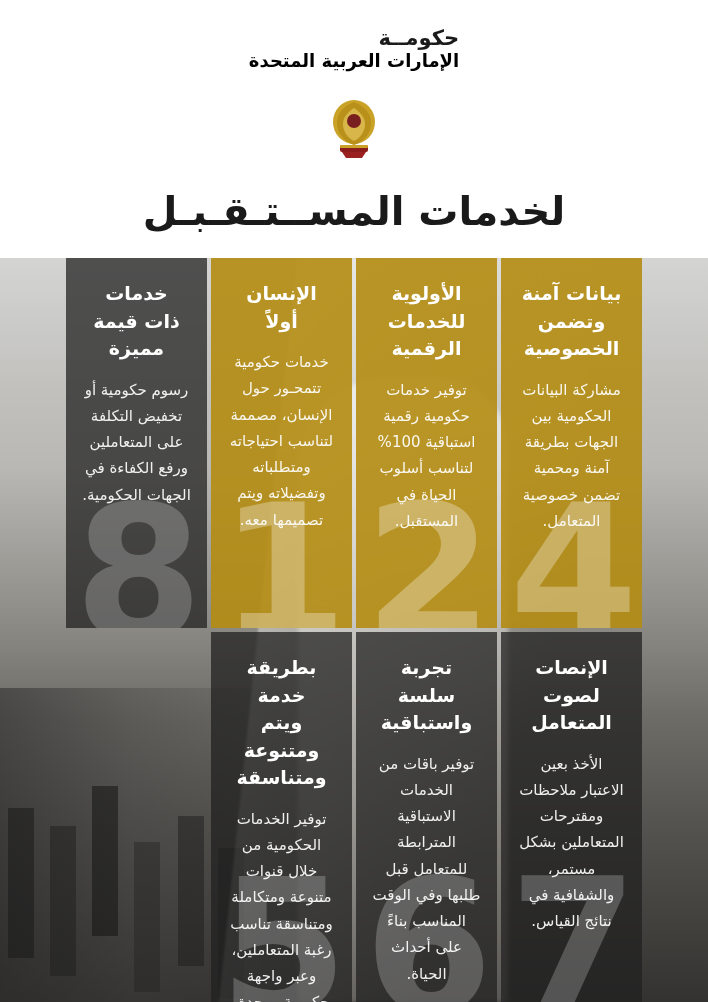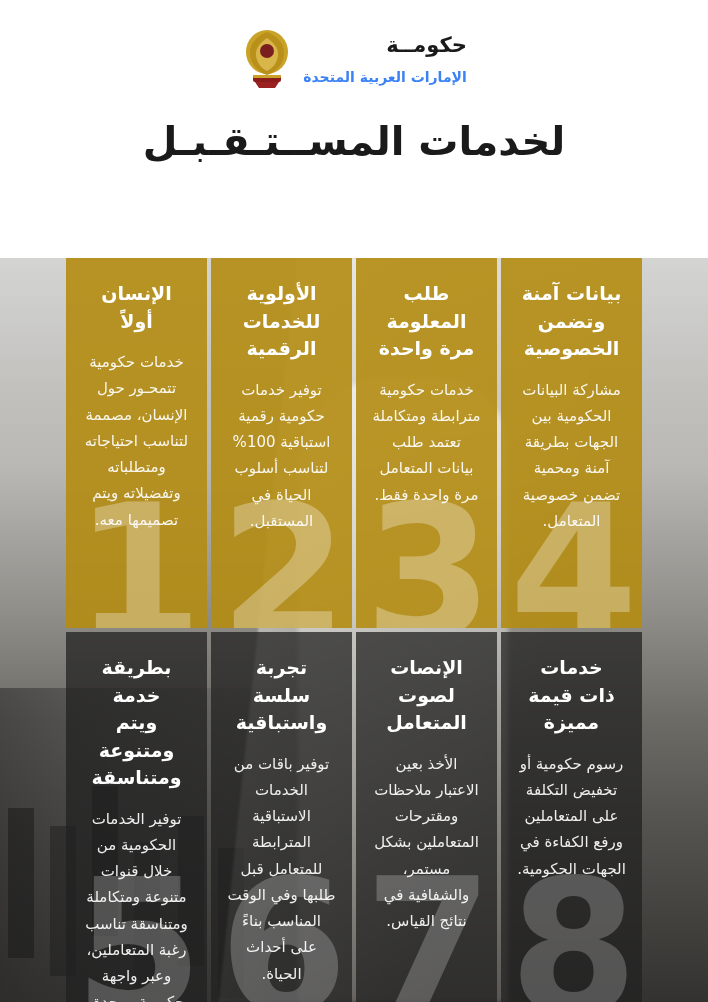--- a/index.html
+++ b/index.html
@@ -13,41 +13,41 @@
   .page{position:relative;width:708px;height:1002px;overflow:hidden;background:#fff;}
 
   
   .header{
     height:258px;
     background:#ffffff;
     position:relative;
   }
   .logo-row{
     display:flex;
-    flex-direction:row;
+    flex-direction:column;
     align-items:center;
     justify-content:center;
-    gap:10px;
+    gap:24px;
     padding-top:26px;
   }
   .emblem{
     width:52px;height:66px;
     position:relative;
     flex:0 0 auto;
   }
   .logo-text{
     text-align:right;
     line-height:1.15;
     color:#111;
   }
   .logo-text .l1{
     font-size:21px;font-weight:bold;letter-spacing:0px;color:#1a1a1a;
   }
   .logo-text .l2{
-    font-size:14px;font-weight:bold;color:#3b82f6;margin-top:11px;
+    font-size:18px;font-weight:bold;color:#000000;margin-top:1px;
   }
 
   .main-title{
     margin-top:22px;
     text-align:center;
     color:#1a1a1a;
     font-weight:bold;
     font-size:40px;
     line-height:1.35;
     letter-spacing:0px;
@@ -191,29 +191,20 @@
       <div class="card gold">
         <div class="title">
           <div>بيانات آمنة</div>
           <div>وتضمن</div>
           <div>الخصوصية</div>
         </div>
         <div class="desc">مشاركة البيانات الحكومية بين الجهات بطريقة آمنة ومحمية تضمن خصوصية المتعامل.</div>
         <div class="num">4</div>
       </div>
 
-      <div class="card gold">
-        <div class="title">
-          <div>طلب</div>
-          <div>المعلومة</div>
-          <div>مرة واحدة</div>
-        </div>
-        <div class="desc">خدمات حكومية مترابطة ومتكاملة تعتمد طلب بيانات المتعامل مرة واحدة فقط.</div>
-        <div class="num">3</div>
-      </div>
 
       <div class="card gold">
         <div class="title">
           <div>الأولوية</div>
           <div>للخدمات</div>
           <div>الرقمية</div>
         </div>
         <div class="desc">توفير خدمات حكومية رقمية استباقية 100% لتناسب أسلوب الحياة في المستقبل.</div>
         <div class="num">2</div>
       </div>

